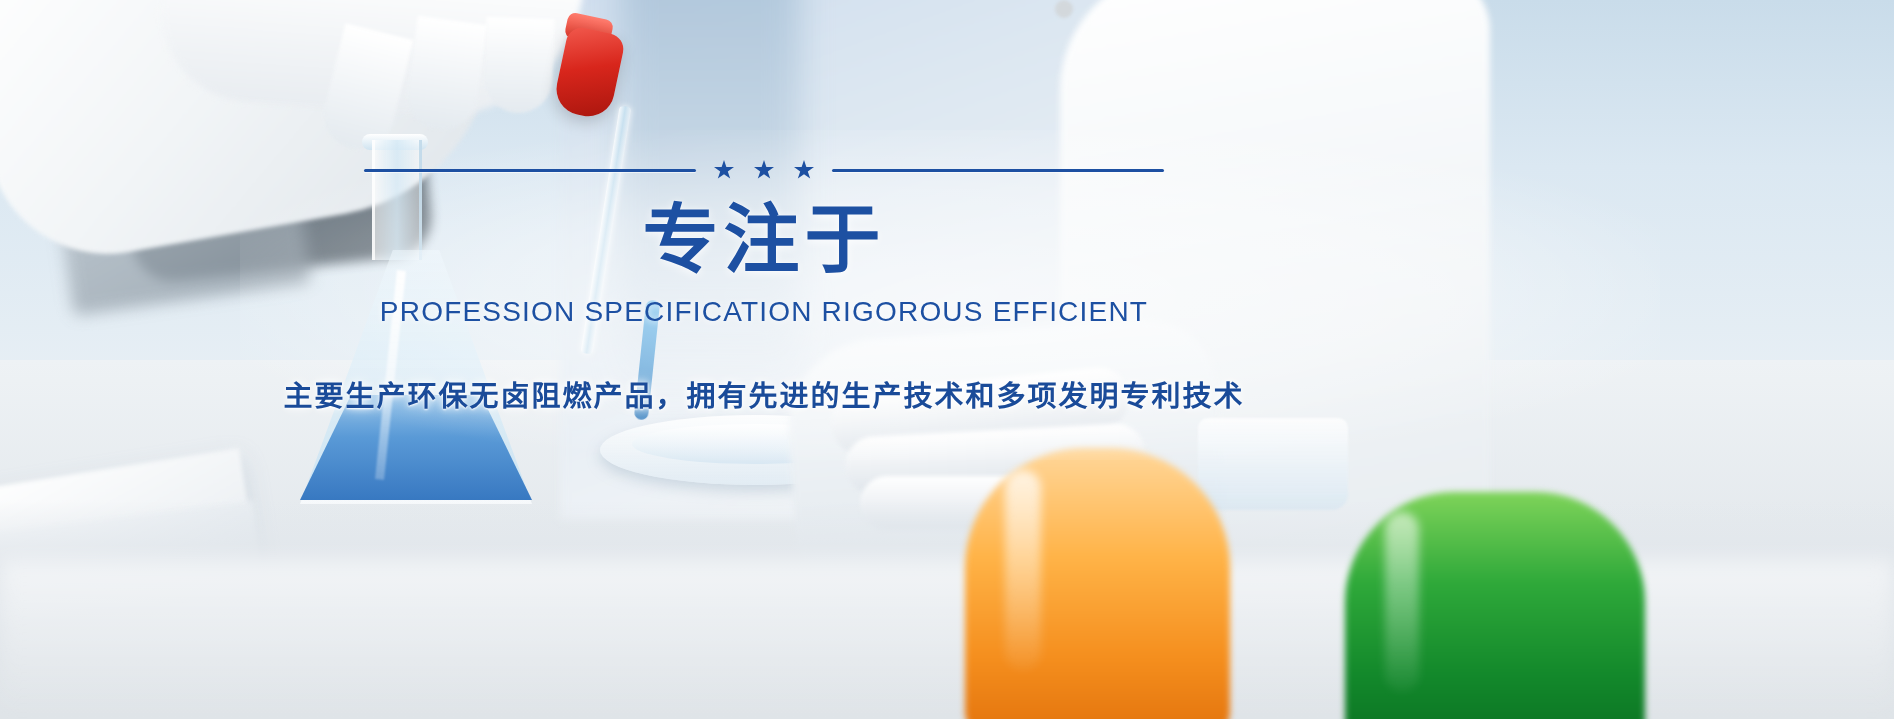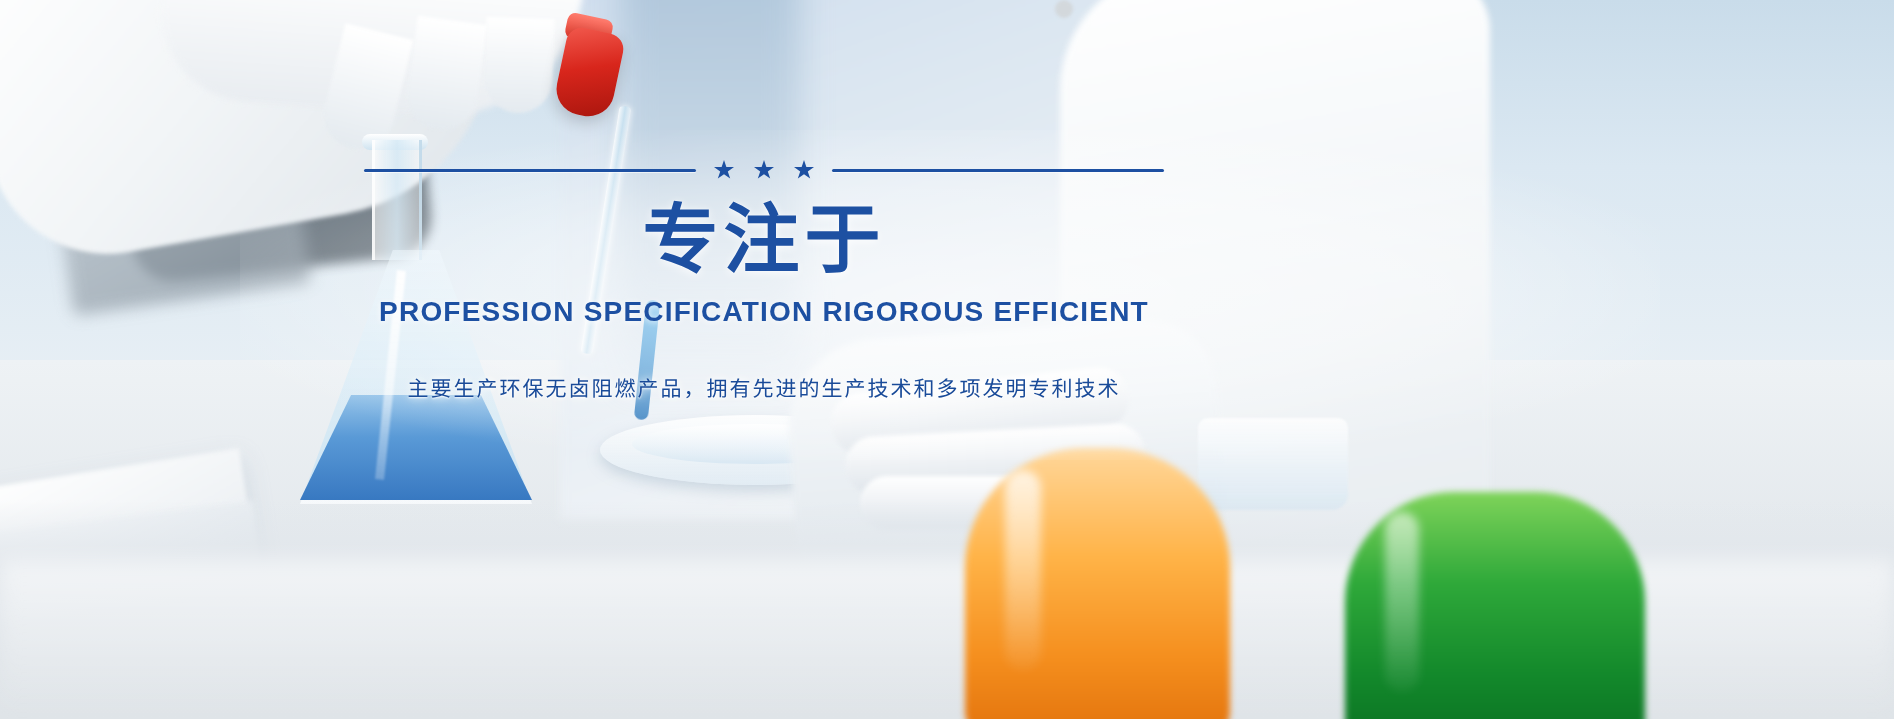--- a/index.html
+++ b/index.html
@@ -255,29 +255,29 @@
     font-size:76px;font-weight:bold;letter-spacing:5px;line-height:1.1;
     white-space:nowrap;
     text-shadow:0 2px 10px rgba(255,255,255,.85), 0 0 2px rgba(255,255,255,.9);
     margin-bottom:14px;
   }
   .hl-blue{color:#1d50a2;}
   .hl-green{color:#1fa037;}
 
   
   .english{
-    font-size:28px;font-weight:bold;color:#1d50a2;
+    font-size:28px;font-weight:normal;color:#1d50a2;
     letter-spacing:1.2px;white-space:nowrap;
     text-shadow:0 1px 6px rgba(255,255,255,.9);
     margin-bottom:44px;
   }
 
   
   .tagline{
-    font-size:21px;font-weight:normal;color:#1a4b99;letter-spacing:2px;
+    font-size:29px;font-weight:bold;color:#1a4b99;letter-spacing:2px;
     white-space:nowrap;
     text-shadow:0 0 7px rgba(255,255,255,.95), 0 0 14px rgba(255,255,255,.8), 0 1px 2px rgba(255,255,255,1);
   }
 </style>
 </head>
 <body>
 
 <div class="banner">
 
   <div class="photo">

